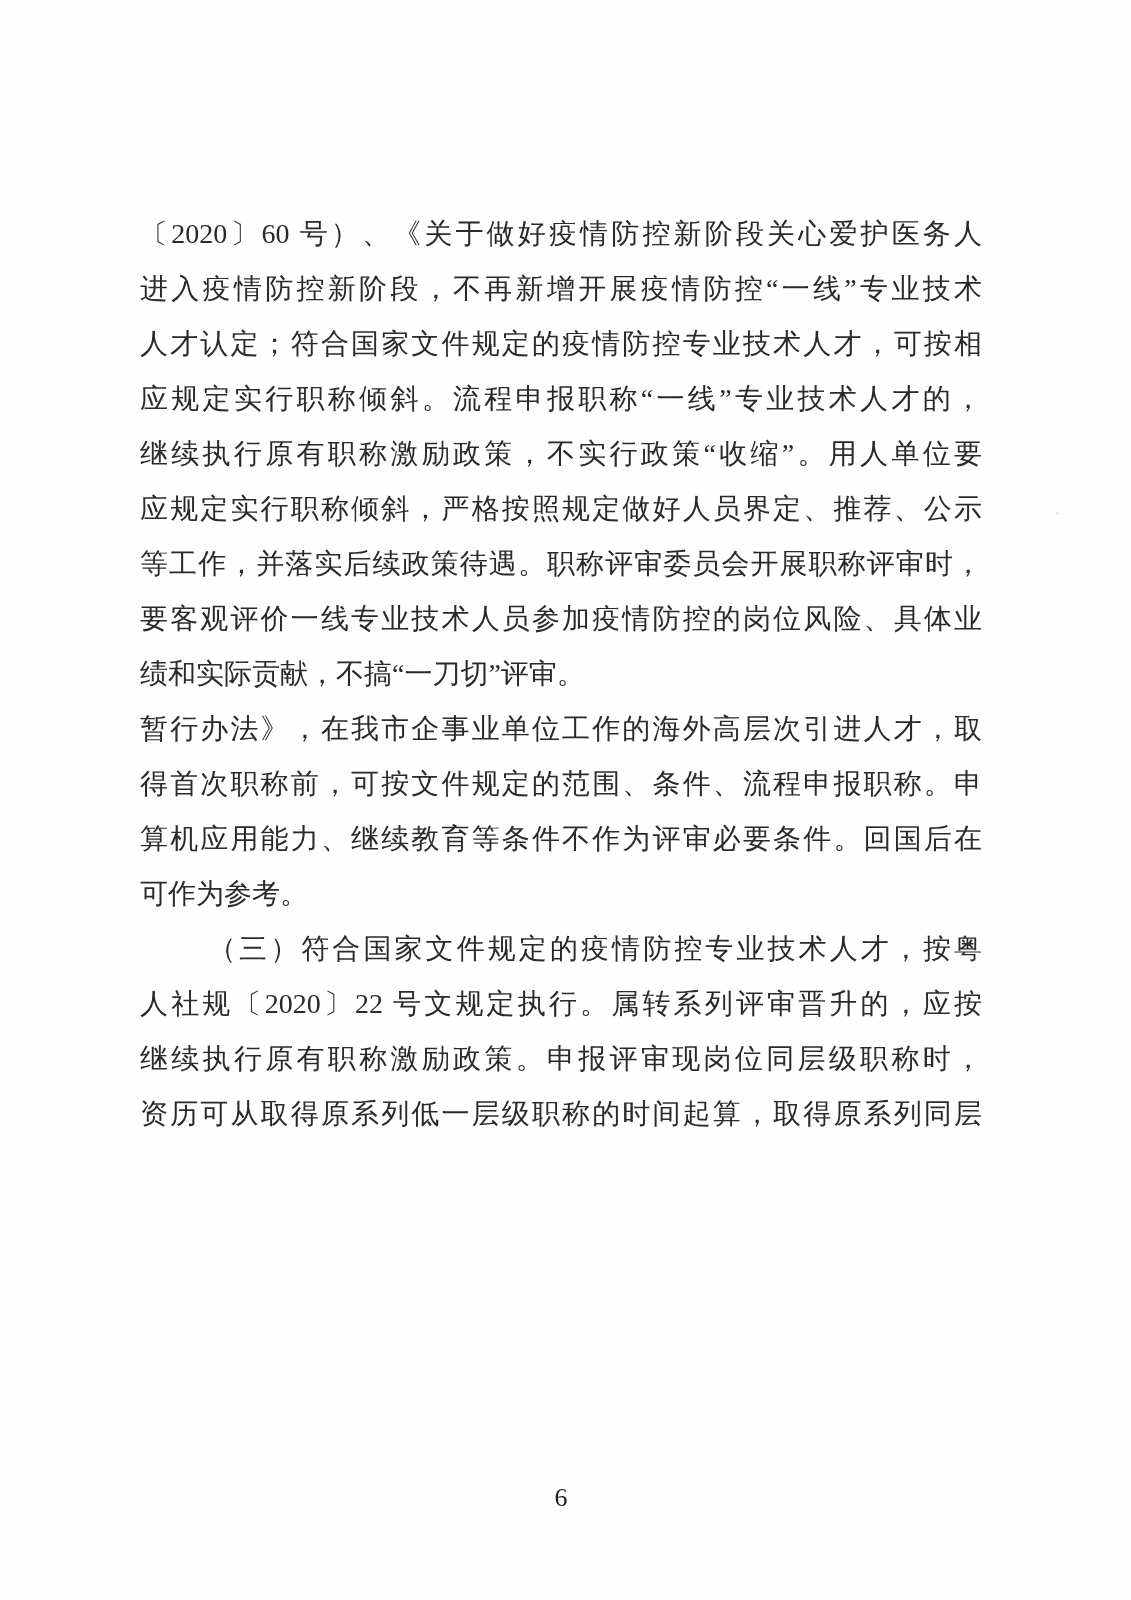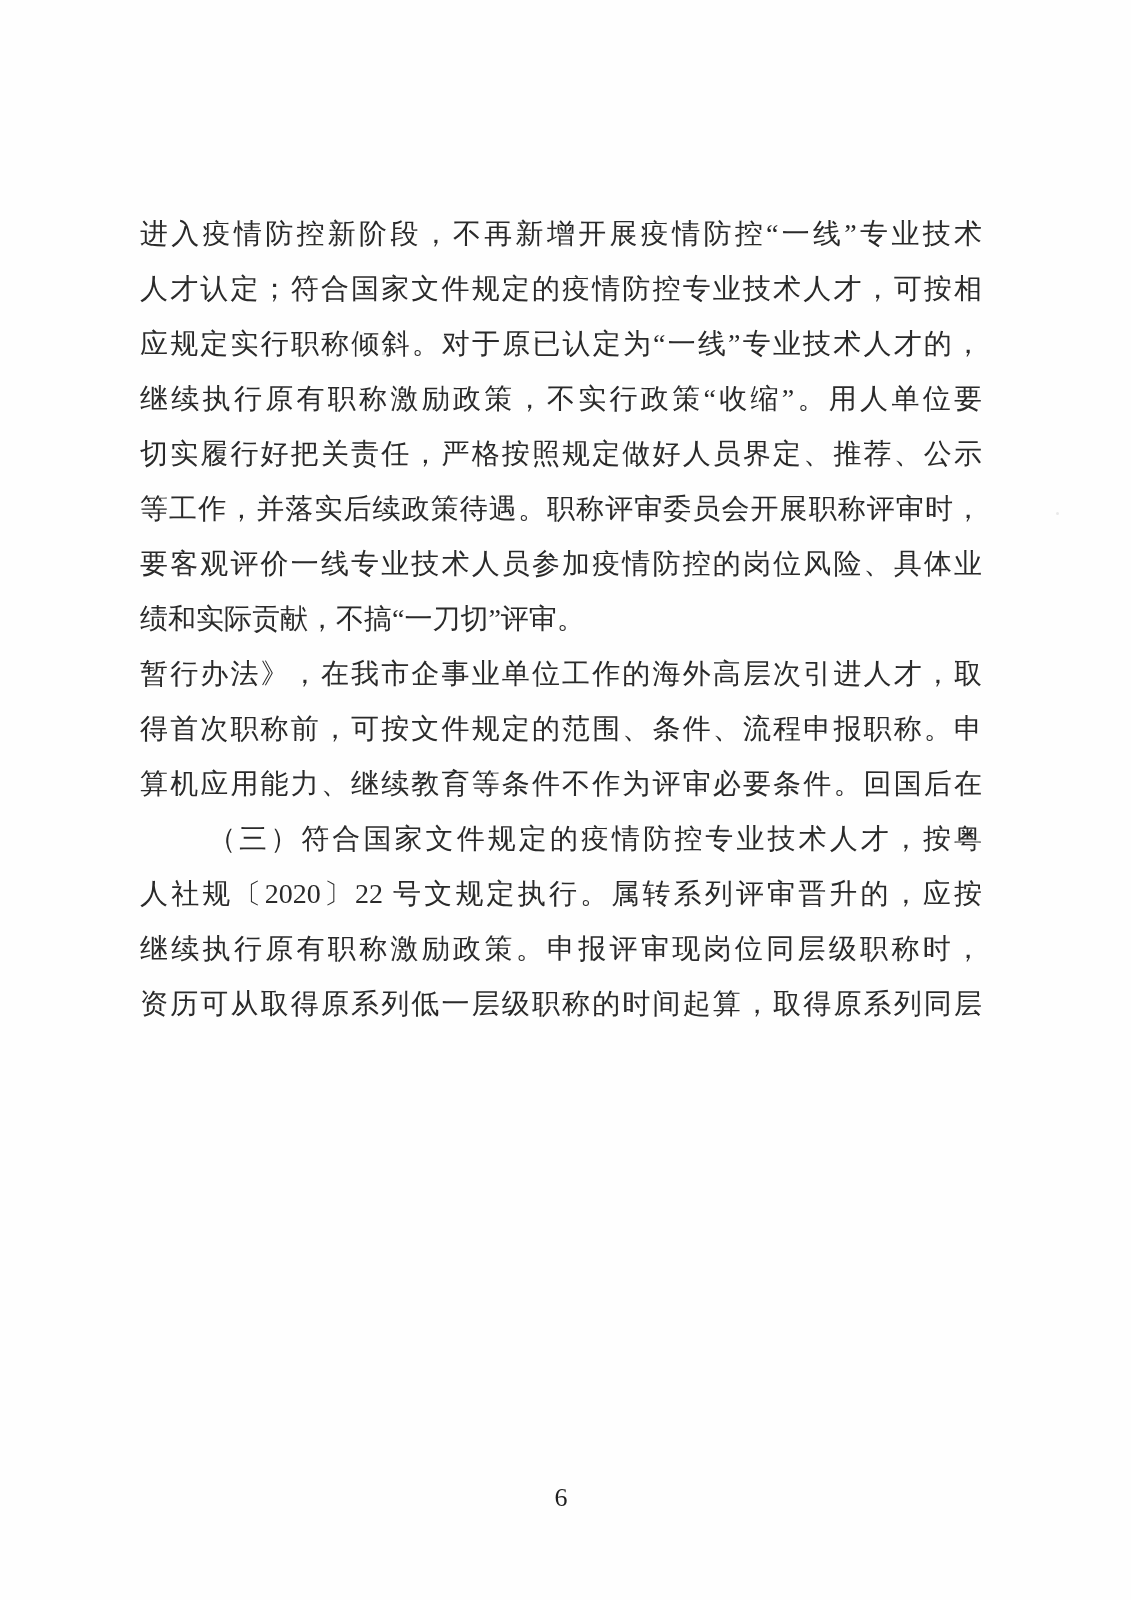--- a/index.html
+++ b/index.html
@@ -58,31 +58,33 @@
   }
   .speck.s1 { left: 382px; top: 351px; width: 3px; height: 4px; }
   .speck.s2 { left: 1056px; top: 512px; width: 3px; height: 3px; }
 </style>
 </head>
 <body>
 
 <div class="page">
 
   <div class="doc-block">
+    <div class="line">〔2020〕60 号）、《关于做好疫情防控新阶段关心爱护医务人</div>
     <div class="line">进入疫情防控新阶段，不再新增开展疫情防控“一线”专业技术</div>
     <div class="line">人才认定；符合国家文件规定的疫情防控专业技术人才，可按相</div>
-    <div class="line">应规定实行职称倾斜。对于原已认定为“一线”专业技术人才的，</div>
+    <div class="line">应规定实行职称倾斜。流程申报职称“一线”专业技术人才的，</div>
     <div class="line">继续执行原有职称激励政策，不实行政策“收缩”。用人单位要</div>
-    <div class="line">切实履行好把关责任，严格按照规定做好人员界定、推荐、公示</div>
+    <div class="line">应规定实行职称倾斜，严格按照规定做好人员界定、推荐、公示</div>
     <div class="line">等工作，并落实后续政策待遇。职称评审委员会开展职称评审时，</div>
     <div class="line">要客观评价一线专业技术人员参加疫情防控的岗位风险、具体业</div>
     <div class="line end">绩和实际贡献，不搞“一刀切”评审。</div>
     <div class="line">暂行办法》，在我市企事业单位工作的海外高层次引进人才，取</div>
     <div class="line">得首次职称前，可按文件规定的范围、条件、流程申报职称。申</div>
     <div class="line">算机应用能力、继续教育等条件不作为评审必要条件。回国后在</div>
+    <div class="line end">可作为参考。</div>
     <div class="line indent">（三）符合国家文件规定的疫情防控专业技术人才，按粤</div>
     <div class="line">人社规〔2020〕22 号文规定执行。属转系列评审晋升的，应按</div>
     <div class="line">继续执行原有职称激励政策。申报评审现岗位同层级职称时，</div>
     <div class="line">资历可从取得原系列低一层级职称的时间起算，取得原系列同层</div>
   </div>
 
   <div class="page-number">6</div>
 
   <div class="speck s1"></div>
   <div class="speck s2"></div>

